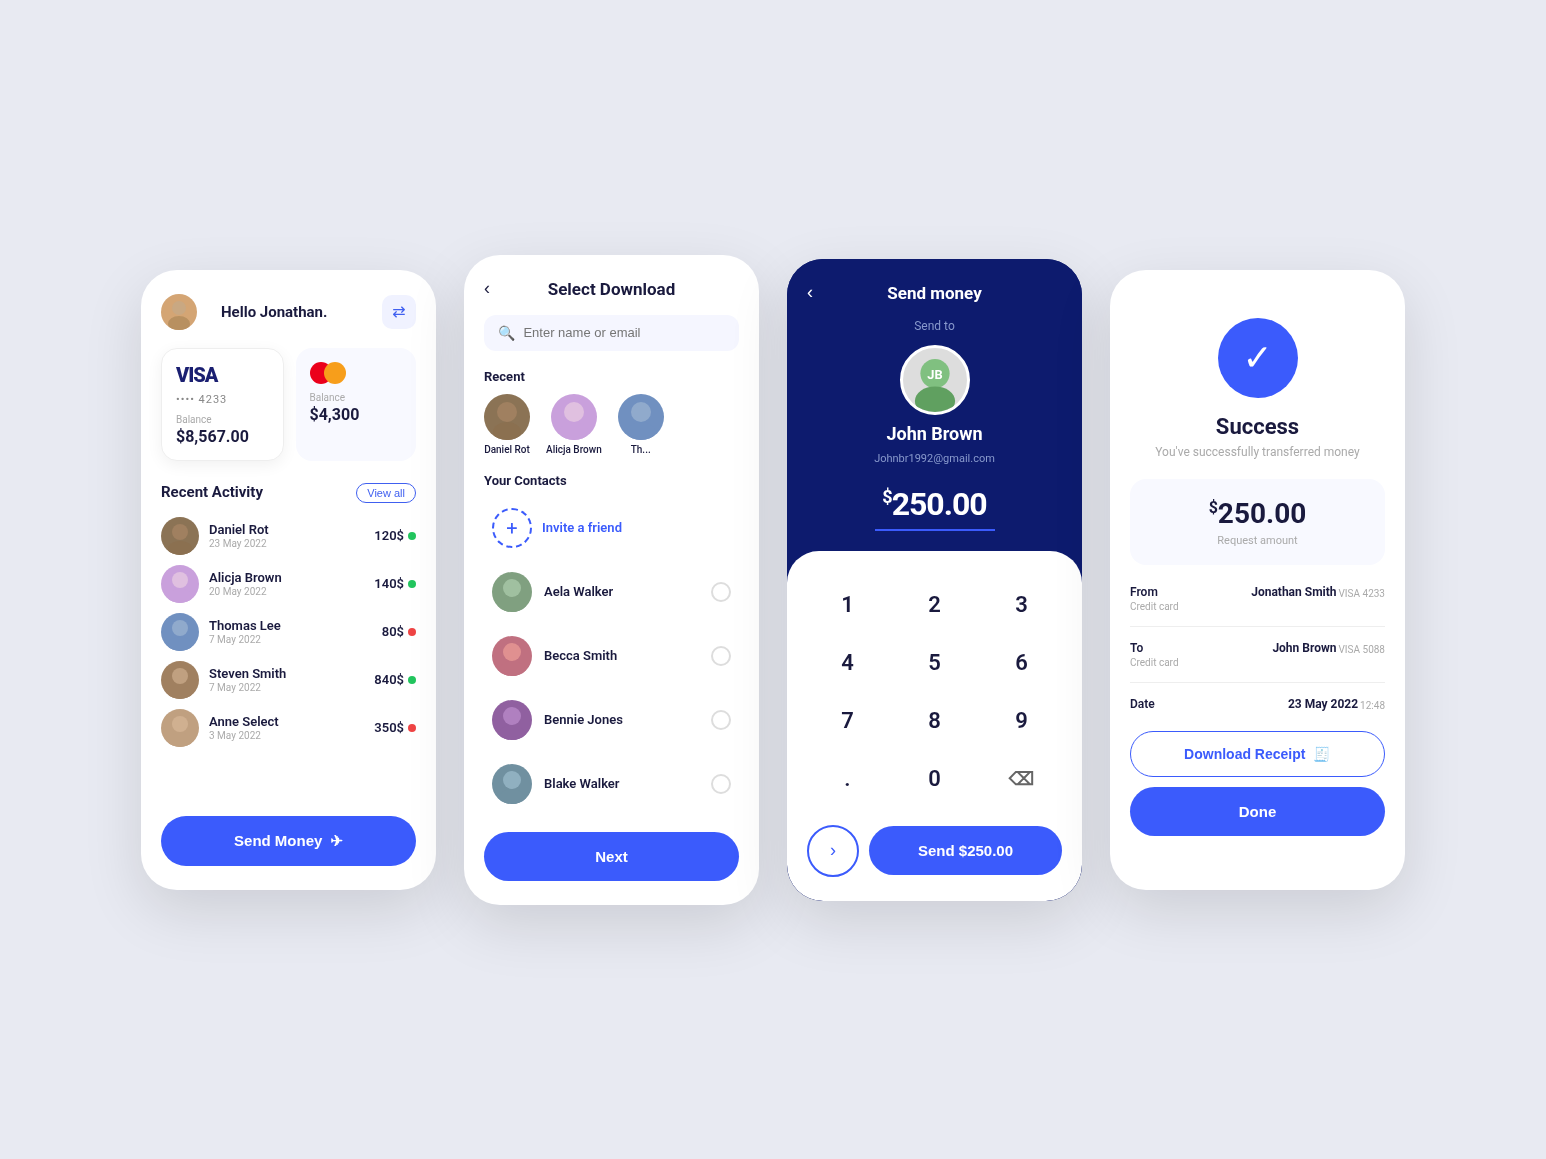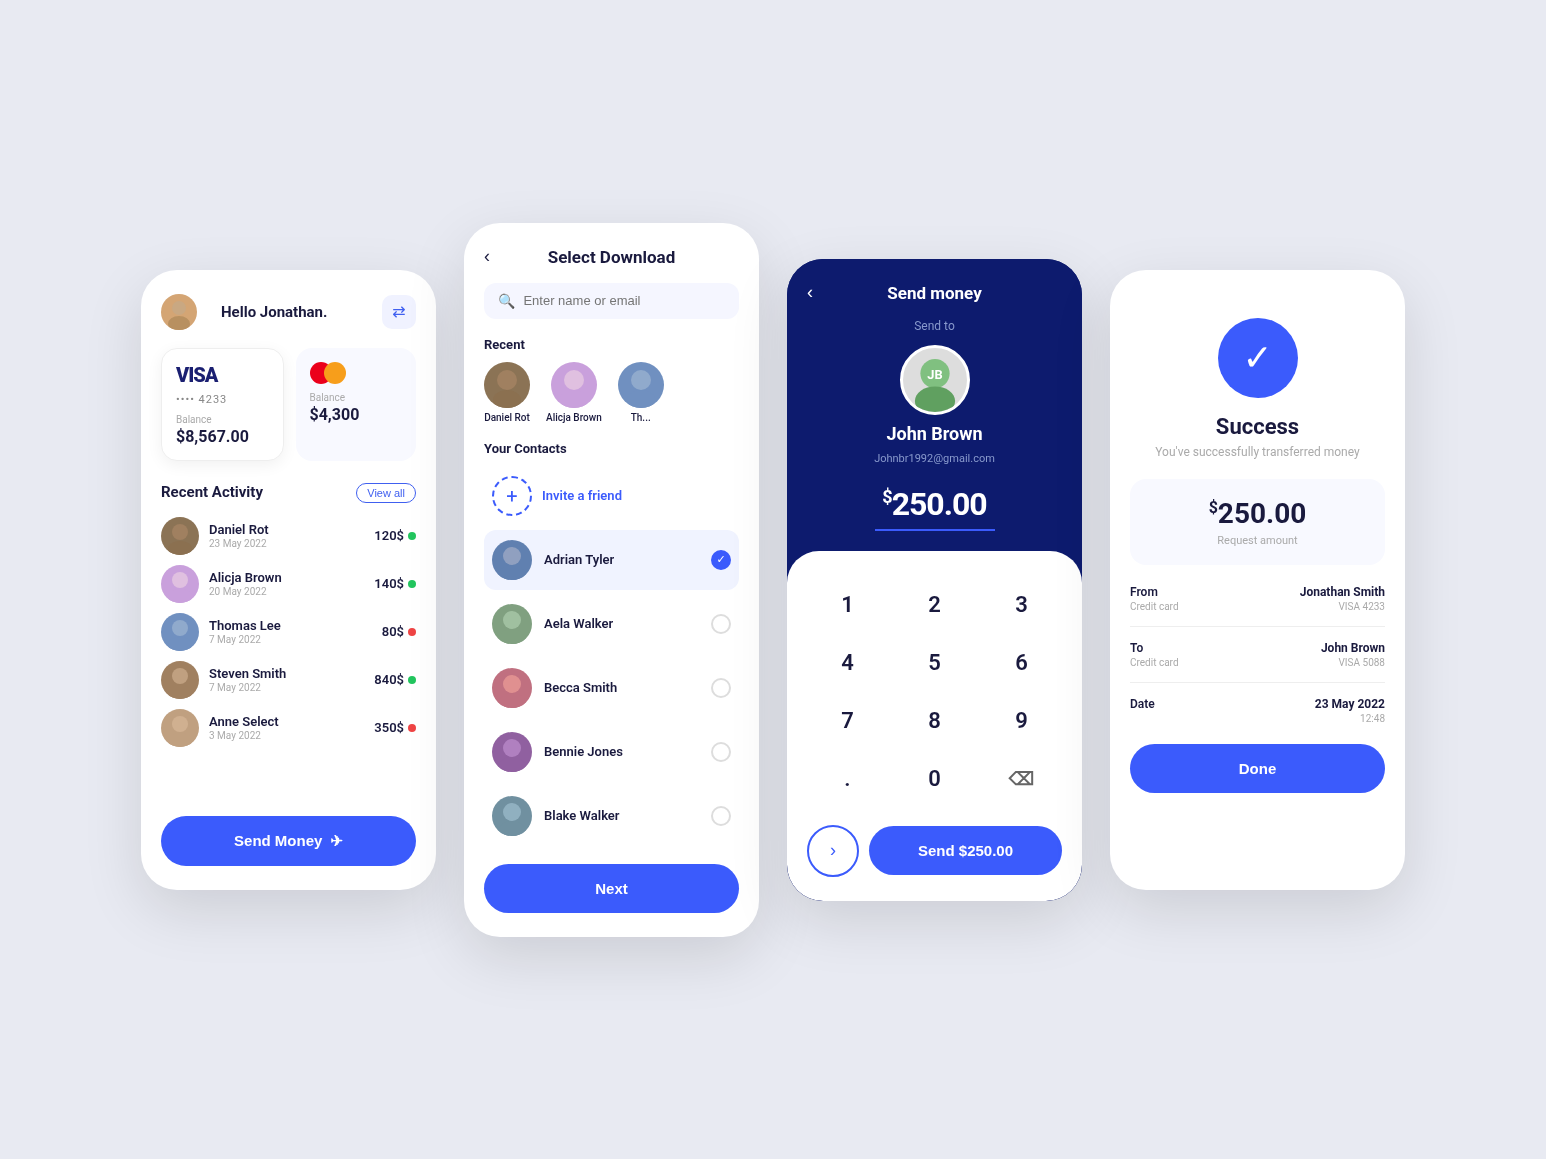--- a/index.html
+++ b/index.html
@@ -589,21 +589,21 @@
       flex-direction: column;
       gap: 14px;
       margin-bottom: 20px;
     }
     .detail-row {
       display: flex;
       justify-content: space-between;
       align-items: flex-start;
     }
     .detail-left { display: flex; flex-direction: column; gap: 2px; }
-    .detail-right { display: flex; flex-direction: column; align-items: flex-end; gap: 2px; }
+    .detail-right { display: flex; flex-direction: row; align-items: flex-end; gap: 2px; }
     .detail-label {
       font-size: 12px;
       font-weight: 600;
       color: #1a1a3e;
     }
     .detail-sub {
       font-size: 10px;
       color: #aaa;
     }
     .detail-value {
@@ -815,30 +815,20 @@
         <span class="recent-contact-name">Th...</span>
       </div>
     </div>
 
     <div class="sub-section-title">Your Contacts</div>
     <div class="contacts-list">
       <div class="contact-item invite">
         <div class="invite-icon">+</div>
         <span class="contact-invite-text">Invite a friend</span>
       </div>
-      <div class="contact-item selected">
-        <div class="contact-avatar av-adrian">
-          <svg width="40" height="40" viewBox="0 0 40 40">
-              <circle cx="20" cy="16" r="9" fill="#90a0c0"></circle>
-              <ellipse cx="20" cy="34" rx="13" ry="9" fill="#6080b0"></ellipse>
-            </svg>
-        </div>
-        <span class="contact-name">Adrian Tyler</span>
-        <div class="radio-circle checked"></div>
-      </div>
       <div class="contact-item">
         <div class="contact-avatar av-aela">
           <svg width="40" height="40" viewBox="0 0 40 40">
               <circle cx="20" cy="16" r="9" fill="#a0c0a0"></circle>
               <ellipse cx="20" cy="34" rx="13" ry="9" fill="#80a080"></ellipse>
             </svg>
         </div>
         <span class="contact-name">Aela Walker</span>
         <div class="radio-circle"></div>
       </div>
@@ -965,16 +955,20 @@
         <div class="detail-left">
           <span class="detail-label">Date</span>
         </div>
         <div class="detail-right">
           <span class="detail-value">23 May 2022</span>
           <span class="detail-sub">12:48</span>
         </div>
       </div>
     </div>
 
+    <button class="download-btn">
+      <span>Download Receipt</span>
+      <span>🧾</span>
+    </button>
     <button class="done-btn">Done</button>
   </div>
 
 </div>
 
 </body></html>

